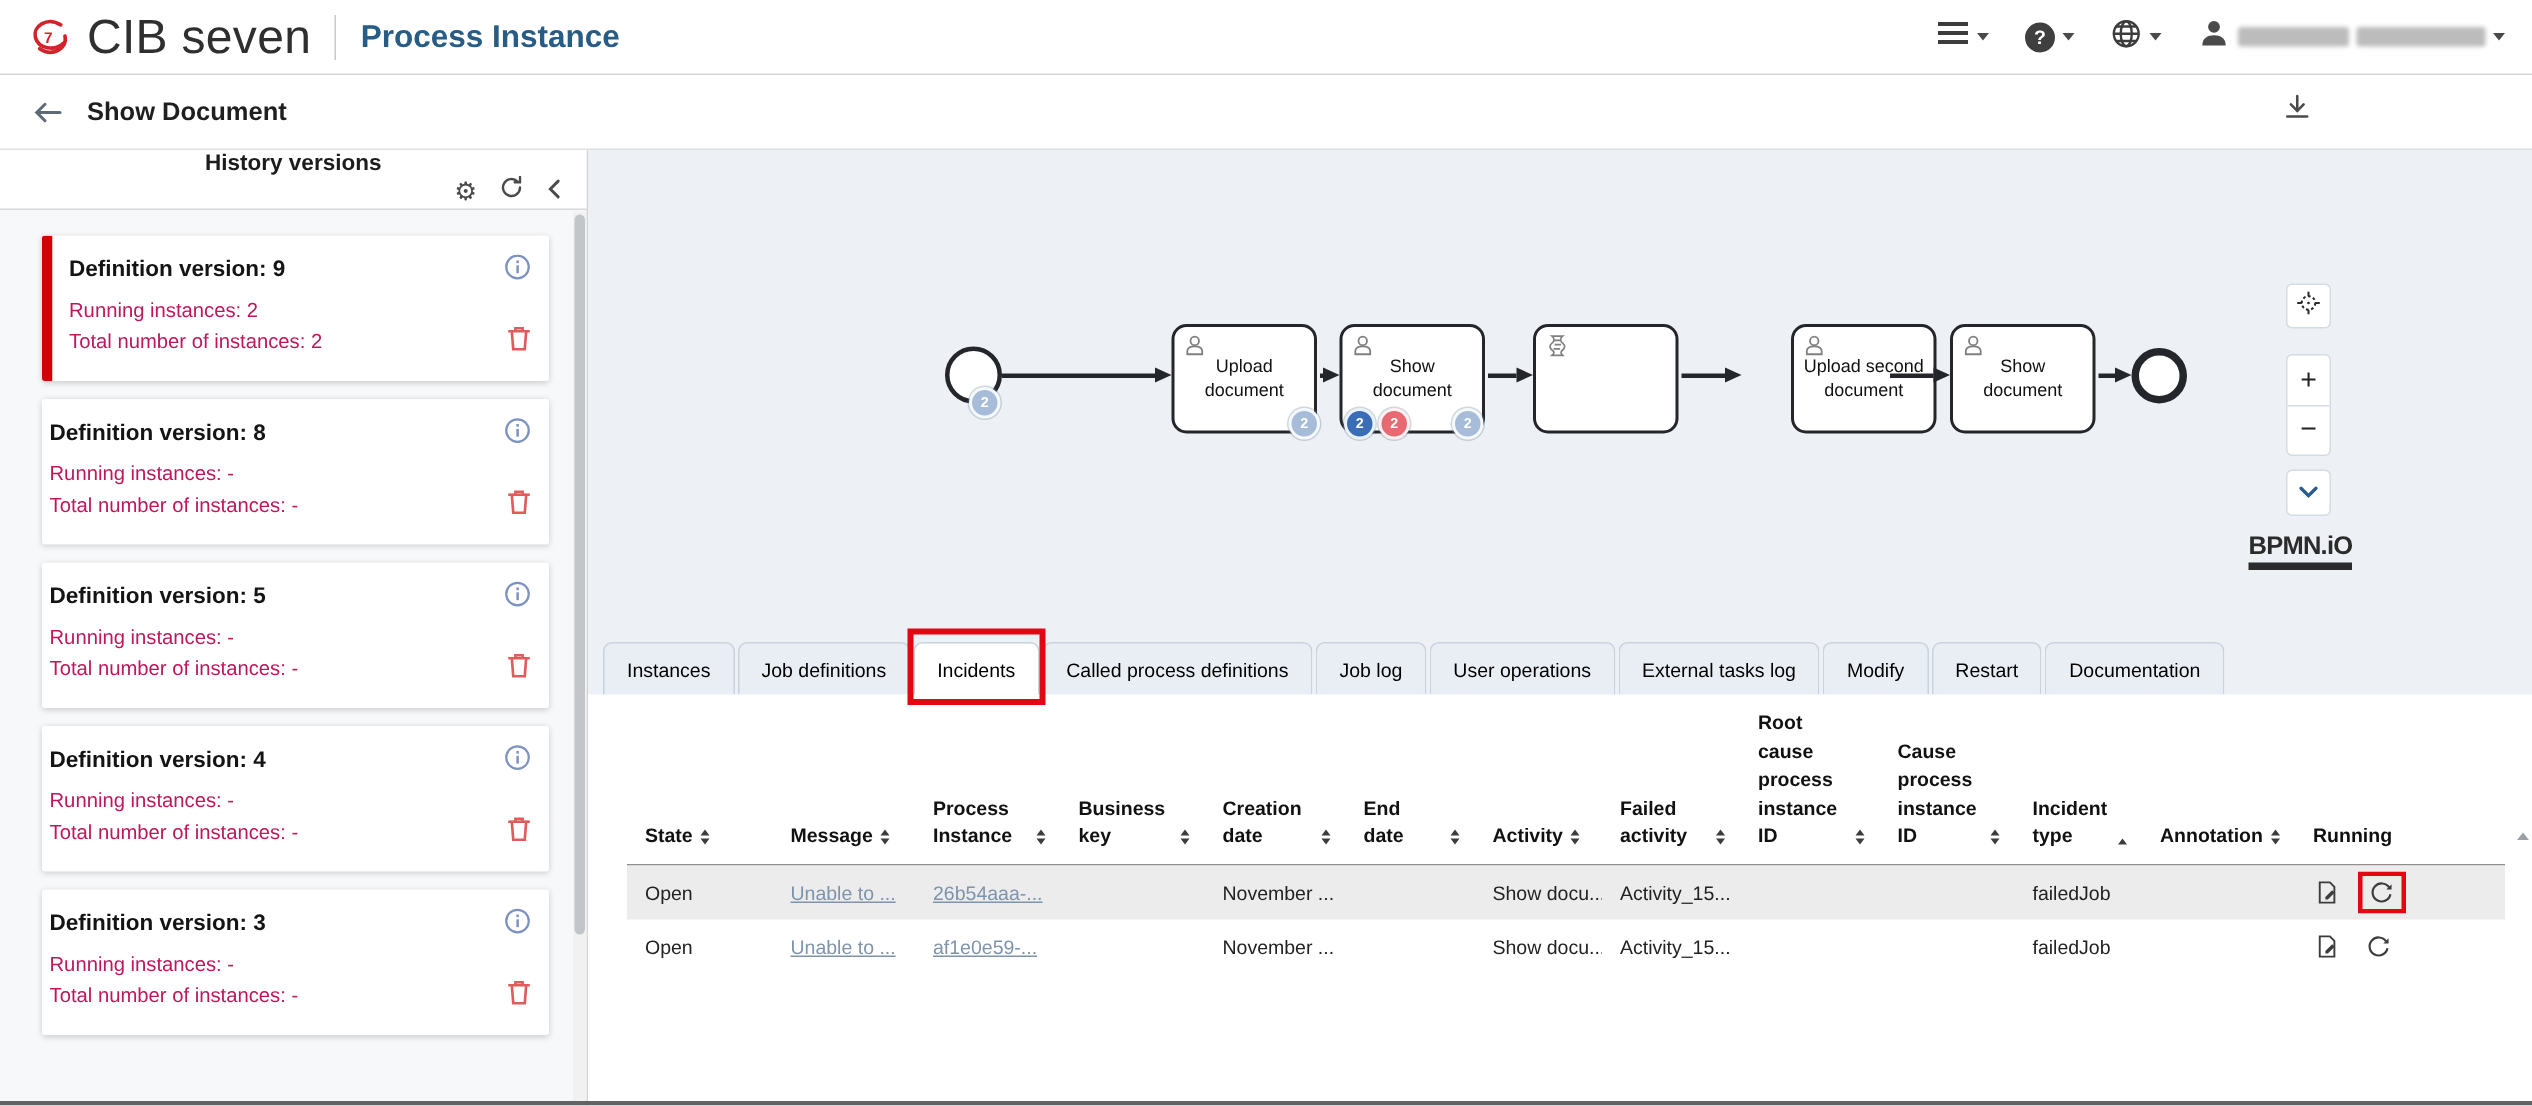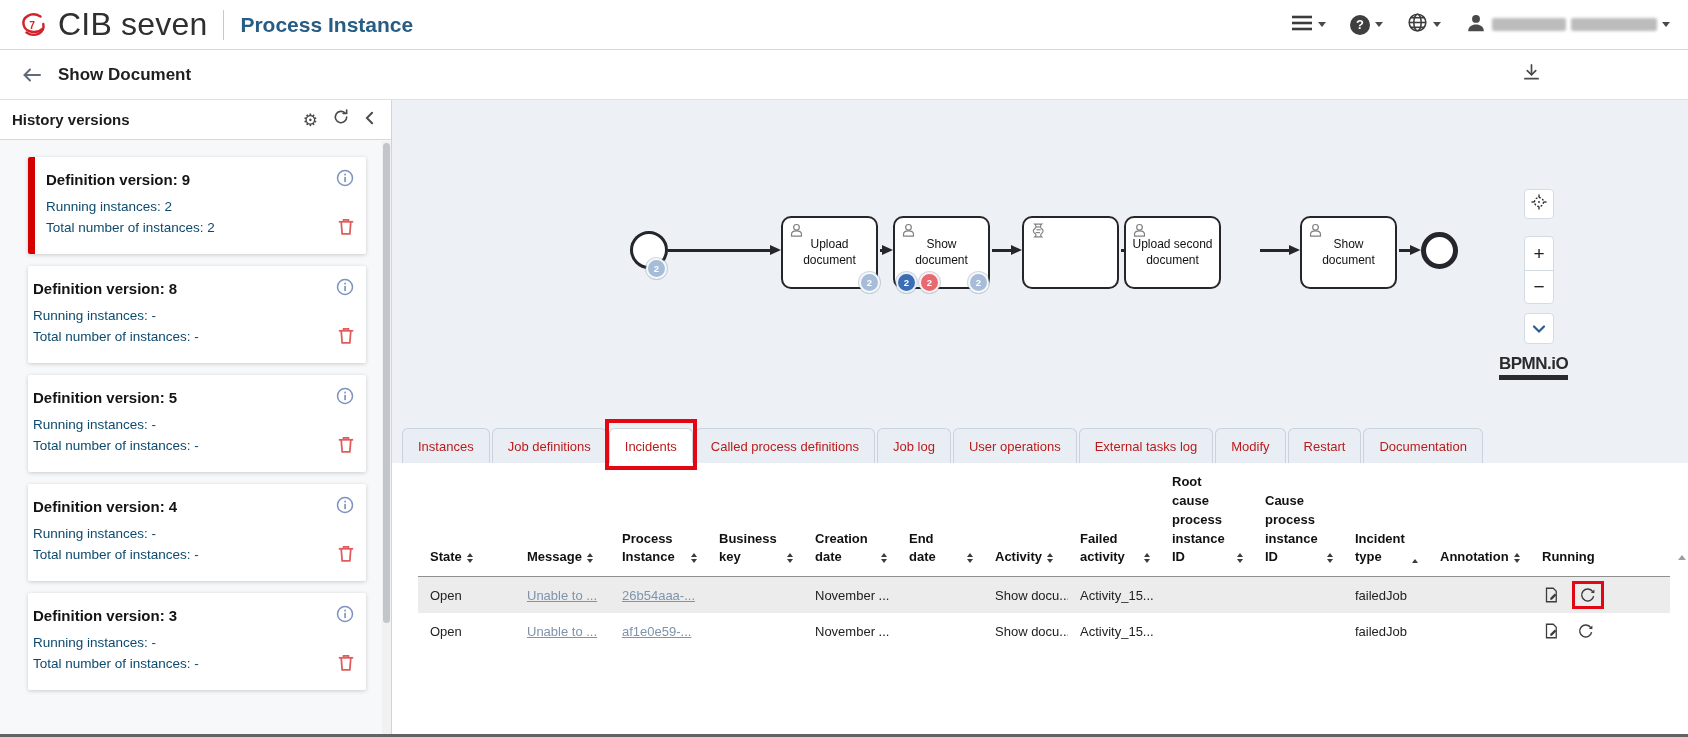--- a/index.html
+++ b/index.html
@@ -27,30 +27,30 @@
   .subbar { position:absolute; left:0; top:50px; width:1688px; height:50px; background:#fff;
             border-bottom:1px solid #e0e0e0; display:flex; align-items:center; padding:0 18px; }
   .back-btn { width:28px; height:28px; display:flex; align-items:center; justify-content:center; cursor:pointer; margin-right:12px; }
   .doc-title { font-size:17px; font-weight:bold; color:#1f1f1f; }
   .dl-btn { margin-left:auto; margin-right:130px; cursor:pointer; }
 
   
   .panel { position:absolute; left:0; top:100px; width:392px; height:637px; background:#f7f8fa;
            border-right:1px solid #d4d4d4; }
   .panel-header { height:40px; background:#fff; border-bottom:1px solid #d8d8d8;
-                  display:flex; align-items:center; padding:0 12px; }
+                  display:flex; align-items:center; padding:0 12px;flex-direction:column; }
   .panel-title { font-size:15px; font-weight:bold; color:#1c1c1c; }
   .panel-icons { margin-left:auto; display:flex; align-items:center; gap:15px; padding-right:4px; }
   .picon { cursor:pointer; display:flex; align-items:center; color:#4a4a4a; font-size:17px; }
   .panel-body { position:absolute; left:0; top:41px; right:9px; bottom:0; overflow:hidden; padding:16px 16px 0 28px; }
   .card { position:relative; background:#fff; box-shadow:0 1px 4px rgba(0,0,0,0.18); border-radius:2px;
           padding:14px 44px 16px 5px; margin-bottom:12px; height:97px; }
   .card.hl { border-left:7px solid #d40000; padding-left:11px; }
   .card-title { font-size:15px; font-weight:bold; color:#141414; margin-bottom:11px; }
-  .card-line { font-size:13.5px; color:#0c4a6e; margin-bottom:6px; }
+  .card-line { font-size:13.5px; color:#be185d; margin-bottom:6px; }
   .info-btn { position:absolute; top:12px; right:12px; cursor:pointer; }
   .trash-btn { position:absolute; bottom:14px; right:12px; cursor:pointer; }
   .panel-scrollbar { position:absolute; right:0; top:41px; width:9px; bottom:0; background:#f1f1f1; }
   .panel-thumb { position:absolute; left:1px; right:1px; top:2px; height:480px; background:#c2c6ca; border-radius:4px; }
 
   
   .main { position:absolute; left:392px; top:100px; width:1296px; height:637px; background:#edf1f6; }
 
   
   .bpmn { position:absolute; inset:0; }
@@ -80,21 +80,21 @@
                 border-radius:4px; background:#fff; }
   .zbtn { height:33px; display:flex; align-items:center; justify-content:center; font-size:19px; color:#222; cursor:pointer; }
   .zbtn + .zbtn { border-top:1px solid #d3dbe3; }
   .ctl-collapse { top:213px; height:31px; }
   .watermark { position:absolute; left:1107px; top:254px; font-size:17px; font-weight:800;
                letter-spacing:-0.5px; color:#2b2b2b; border-bottom:5px solid #2b2b2b; padding-bottom:1px;
                font-family:"Liberation Sans", sans-serif; }
 
   
   .tabs { position:absolute; left:10px; top:328px; display:flex; align-items:flex-end; }
-  .tab { height:35px; padding:0 15px; display:flex; align-items:center; font-size:13px; color:#b91c1c;
+  .tab { height:35px; padding:0 15px; display:flex; align-items:center; font-size:13px; color:#000000;
          background:#e9eef4; border:1px solid #c8d3de; border-bottom:none; border-radius:6px 6px 0 0;
          margin-right:2px; cursor:pointer; white-space:nowrap; position:relative; }
   .tab.active { background:#fff; }
   .tab-annotation { position:absolute; left:-5px; right:-5px; top:-10px; bottom:-7px;
                     border:4px solid #e30613; pointer-events:none; z-index:5; }
 
   
   .table-area { position:absolute; left:0; right:0; top:363px; bottom:0; background:#fff; }
   .grid { display:grid; grid-template-columns:97px 95px 97px 96px 94px 86px 85px 92px 93px 90px 85px 102px 120px;
           margin-left:26px; }
@@ -360,21 +360,21 @@
               <line x1="10.5" y1="11" x2="16.5" y2="11"></line>
               <line x1="9.5" y1="15" x2="15.5" y2="15"></line>
           </svg>
         </span>
         <span></span>
       </div>
 
       <div class="flow" style="left:729px; width:29px;"></div>
       <div class="ahead" style="left:758px;"></div>
 
-      <div class="task" style="left:732px;">
+      <div class="task" style="left:802px;">
         <span class="ticon">
           <svg width="17" height="17" viewBox="0 0 24 24" fill="none" stroke="#808080" stroke-width="1.7">
               <circle cx="12" cy="7.5" r="4"></circle>
               <path d="M5 20v-3c0-3 3-4.5 7-4.5s7 1.5 7 4.5v3z"></path>
             </svg>
         </span>
         <span>Upload second document</span>
       </div>
 
       <div class="flow" style="left:868px; width:29px;"></div>

